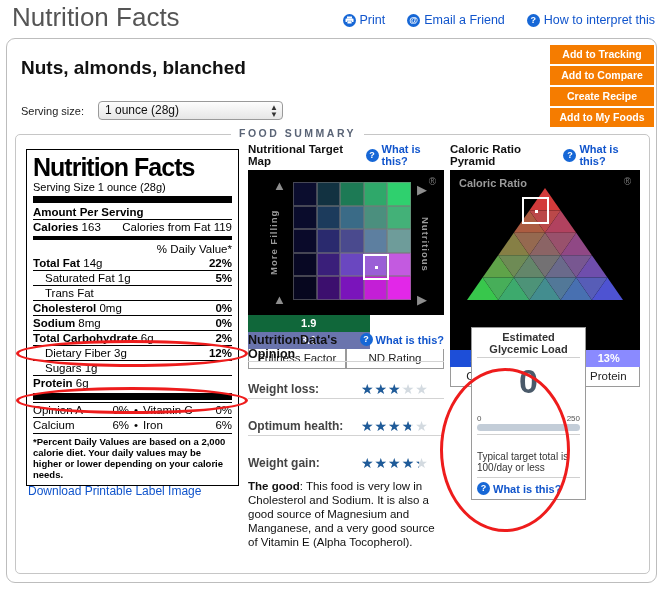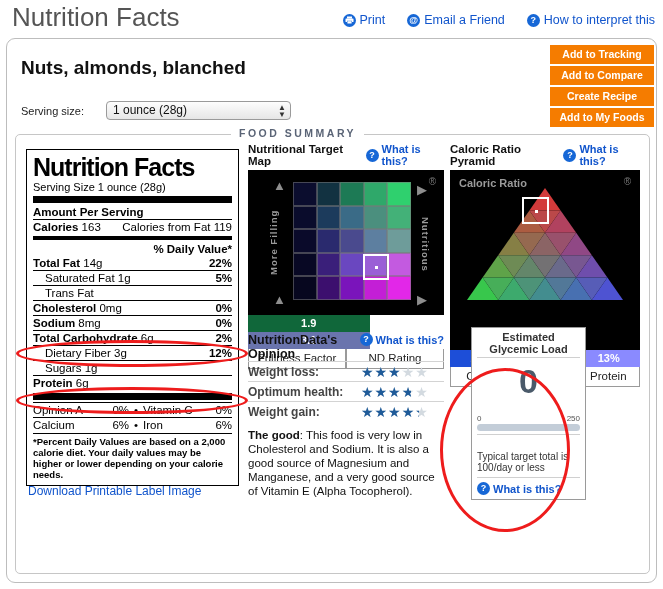--- a/index.html
+++ b/index.html
@@ -34,21 +34,21 @@
   
   #main-panel {
     position:absolute; left:6px; top:38px; width:651px; height:545px;
     border:1px solid #bdbdbd; border-radius:9px; background:#fff;
   }
 
   #food-name {
     position:absolute; left:14px; top:18px;
     font-size:19px; font-weight:bold; color:#111;
   }
-  #serving-row { position:absolute; left:14px; top:62px; display:flex; align-items:center; gap:22px;justify-content:flex-end; }
+  #serving-row { position:absolute; left:14px; top:62px; display:flex; align-items:center; gap:14px;justify-content:flex-end; }
   #serving-label { font-size:11px; color:#222; }
   .select-box {
     width:185px; height:19px; border:1px solid #9a9a9a; border-radius:4px;
     background:linear-gradient(#fdfdfd,#e6e6e6);
     font-size:12px; color:#111; padding:0 18px 0 6px; line-height:17px;
     position:relative; cursor:pointer;
   }
   .select-arrows { position:absolute; right:4px; top:2px; font-size:8px; line-height:7px; color:#333; }
 
   
@@ -76,21 +76,21 @@
     font-size:11px; color:#000;
   }
   #nf-title { font-size:25px; font-weight:bold; letter-spacing:-1px; line-height:26px; font-family:"Liberation Sans", sans-serif; }
   #nf-serving { font-size:11px; margin-top:1px; }
   .bar-thick { height:7px; background:#000; margin:3px 0 2px; }
   .bar-med   { height:4px; background:#000; margin:2px 0 2px; }
   .nf-row { display:flex; justify-content:space-between; padding:1px 0 1px; border-top:1px solid #000; font-size:11.5px; }
   .nf-row.first { border-top:none; }
   .nf-row .ind1 { padding-left:12px; }
   .nf-amount-hdr { font-weight:bold; font-size:11.5px; padding:1px 0; }
-  .nf-dv { text-align:right; font-weight:bold; font-size:11.5px; padding:1px 0; }
+  .nf-dv { text-align:right; font-weight:normal; font-size:11.5px; padding:1px 0; }
   .nf-name b { font-weight:bold; }
   .nf-vit { display:flex; border-top:1px solid #000; font-size:11.5px; padding:1px 0; }
   .nf-vit span:nth-child(1){ width:62px; }
   .nf-vit span:nth-child(2){ width:34px; text-align:right; }
   .nf-vit span:nth-child(3){ width:14px; text-align:center; }
   .nf-vit span:nth-child(4){ width:62px; }
   .nf-vit span:nth-child(5){ flex:1; text-align:right; }
   #nf-footnote { font-size:9.5px; line-height:11px; font-weight:bold; border-top:1px solid #000; padding-top:2px; margin-top:1px; }
   #nf-brand { margin-top:4px; border:1px solid #000; background:#cfcfcf; text-align:center; font-weight:bold; font-size:11.5px; padding:2px 0; }
   #download-link { position:absolute; left:12px; top:349px; color:#1155cc; font-size:12px; cursor:pointer; }
@@ -119,21 +119,21 @@
   #crp-label { position:absolute; left:9px; top:7px; color:#9a9a9a; font-size:11px; font-weight:bold; }
   #crp-reg { position:absolute; right:9px; top:6px; color:#777; font-size:10px; }
   #crp-marker { position:absolute; left:72px; top:27px; width:27px; height:27px; border:2px solid #fff; }
   #crp-marker i { position:absolute; left:11px; top:11px; width:3px; height:3px; background:#fff; }
   .pct-bar { height:17px; color:#fff; font-weight:bold; font-size:11px; text-align:center; line-height:17px; border-right:1px solid #000; }
 
   
   #opinion-box { position:absolute; left:232px; top:198px; width:196px; }
   #opinion-head { display:flex; justify-content:space-between; align-items:flex-start; }
   #opinion-title { font-size:12.5px; font-weight:bold; color:#111; line-height:14px; width:105px; }
-  .op-row { display:flex; justify-content:space-between; align-items:center; border-top:1px solid #d3d3d3; padding:3px 0 2px; }
+  .op-row { display:flex; justify-content:space-between; align-items:center; border-top:1px solid #d3d3d3; padding:20px 0 2px; }
   .op-label { font-size:12px; font-weight:bold; color:#444; }
   .stars { position:relative; width:83px; height:14px; }
   .stars .bg, .stars .fg { position:absolute; left:0; top:0; height:14px; font-size:14px; line-height:14px; letter-spacing:1px; white-space:nowrap; overflow:hidden; }
   .stars .bg { color:#d3dae0; }
   .stars .fg { color:#1f5b99; }
   #the-good { font-size:11.5px; line-height:14px; color:#111; margin-top:7px; }
   #the-good b { font-weight:bold; }
 
   
   #gl-box { position:absolute; left:455px; top:192px; width:115px; border:1px solid #9a9a9a; background:#fff; padding:3px 5px 4px; }

